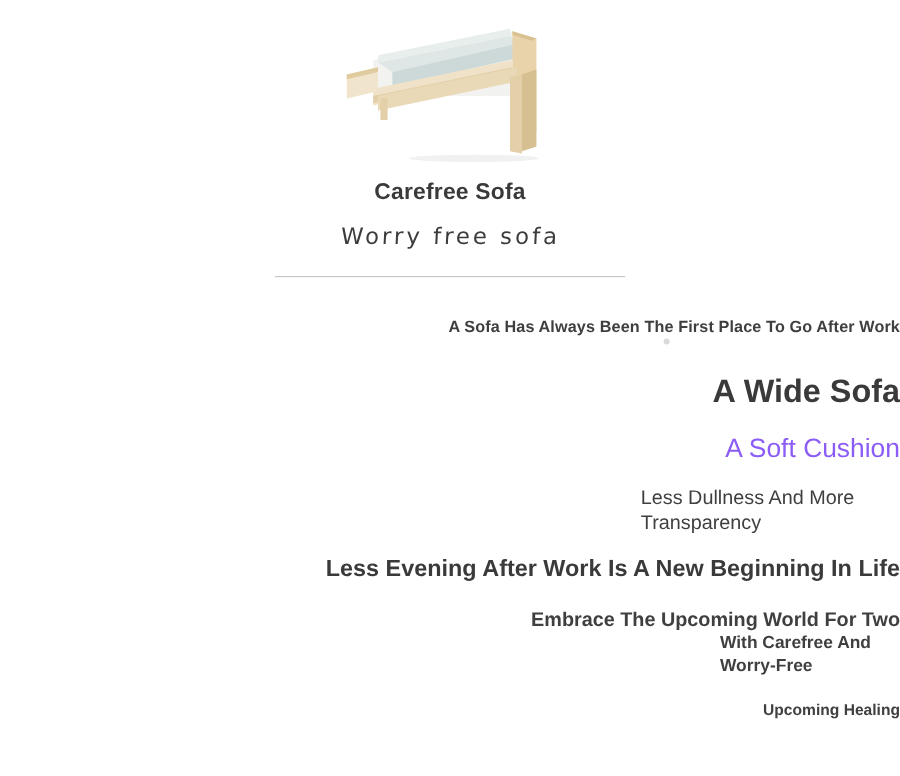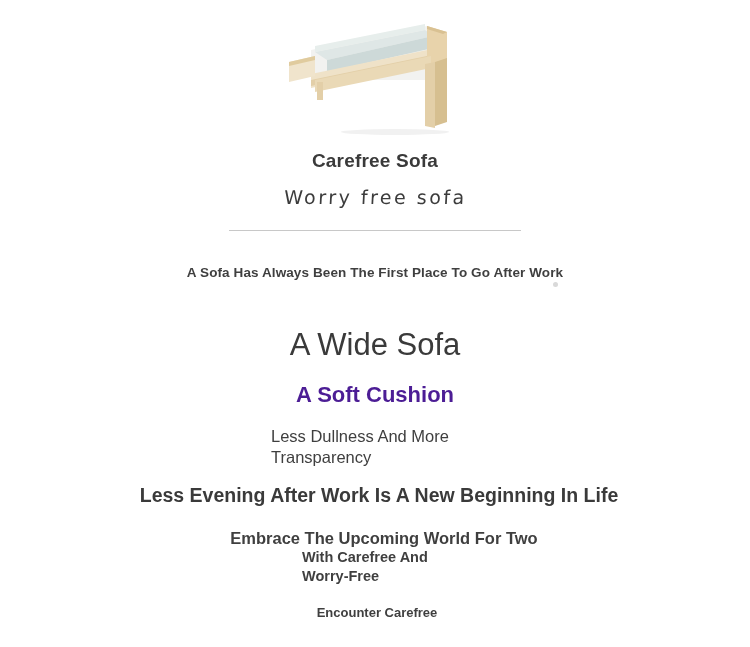--- a/index.html
+++ b/index.html
@@ -64,43 +64,43 @@
     height: 1px;
     background: #c8c8c8;
   }
 
   
   .lines {
     width: 750px;
     margin-top: 34px;
     display: flex;
     flex-direction: column;
-    align-items: center;
+    align-items: flex-end;
   }
   .line {
     text-align: center;
     color: #3f3f3f;
     line-height: 1.25;
   }
   .line-1 {
     font-size: 13.5px;
     font-weight: 600;
     letter-spacing: 0.1px;
   }
   .line-2 {
-    margin-top: 44px;
-    font-size: 31px;
-    font-weight: normal;
+    margin-top: 28px;
+    font-size: 27px;
+    font-weight: bold;
     color: #3a3a3a;
   }
   .line-3 {
     margin-top: 16px;
     font-size: 22px;
-    font-weight: bold;
-    color: #4c1d95;
+    font-weight: normal;
+    color: #8b5cf6;
   }
   .line-4 {
     margin-top: 18px;
     font-size: 16.5px;
     font-weight: 400;
     width: 216px;
     text-align: left;
     margin-left: 8px;
   }
   .line-5 {
@@ -182,18 +182,18 @@
   <div class="divider"></div>
 
   <div class="lines">
     <div class="line line-1">A Sofa Has Always Been The First Place To Go After Work</div>
     <div class="line line-2">A Wide Sofa</div>
     <div class="line line-3">A Soft Cushion</div>
     <div class="line line-4">Less Dullness And More Transparency</div>
     <div class="line line-5">Less Evening After Work Is A New Beginning In Life</div>
     <div class="line line-6">Embrace The Upcoming World For Two</div>
     <div class="line line-7">With Carefree And Worry-Free</div>
-    <div class="line line-8">Encounter Carefree</div>
+    <div class="line line-8">Upcoming Healing</div>
   </div>
 
   <div class="artifact"></div>
 
 </div>
 
 </body></html>

